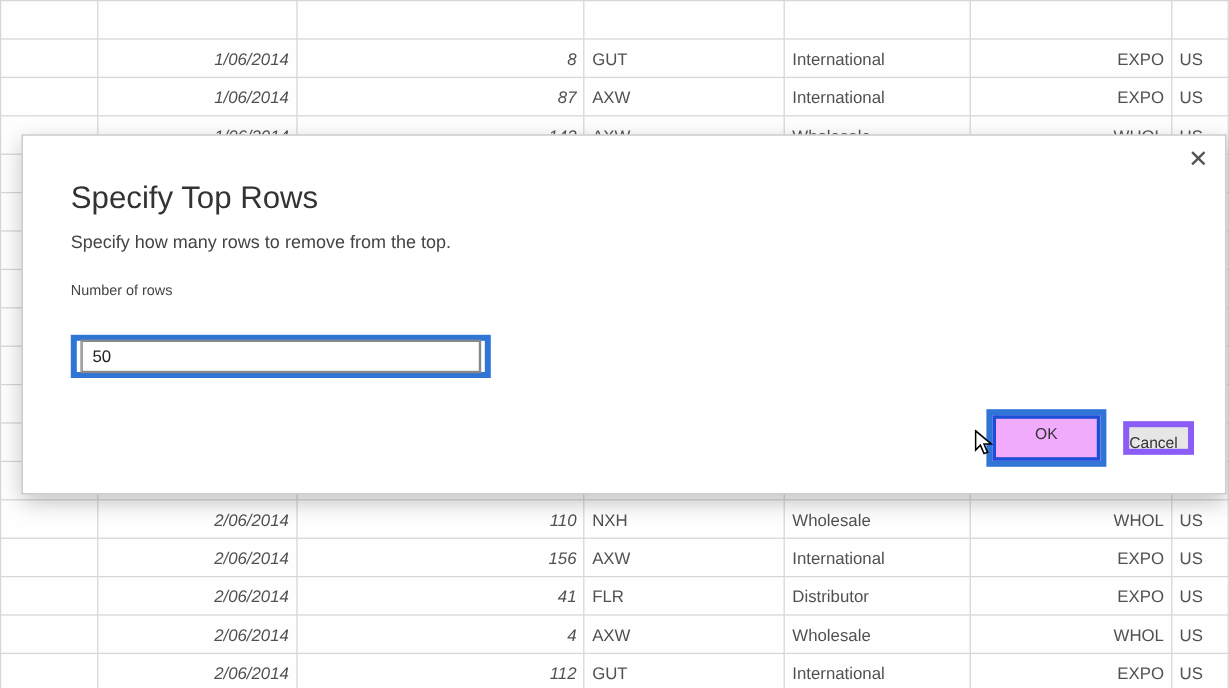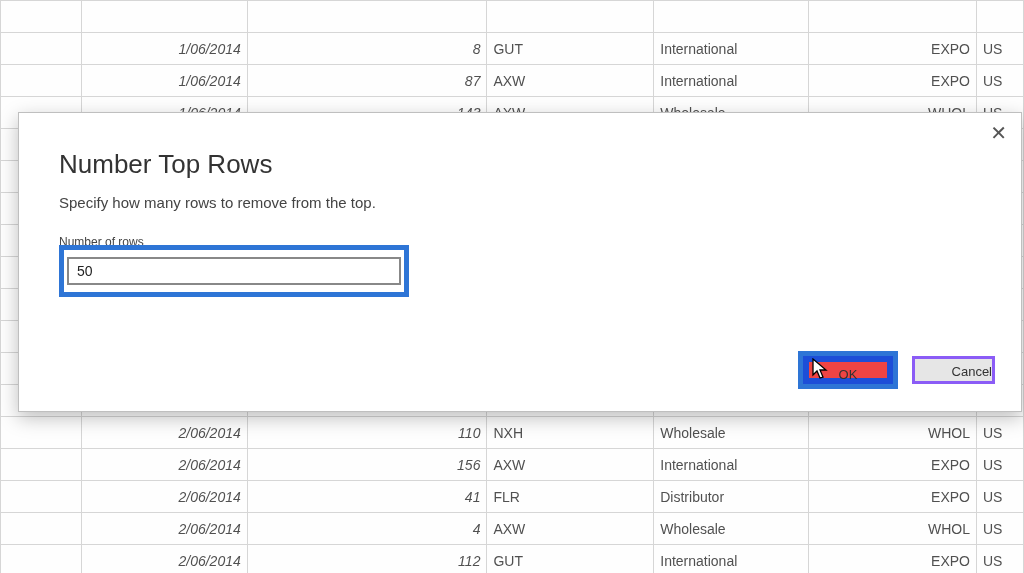--- a/index.html
+++ b/index.html
@@ -21,43 +21,43 @@
     left:18px; top:112px;
     width:1004px; height:300px;
     background:#fff;
     border:1px solid #bfbfbf;
     box-shadow:0 6px 18px rgba(0,0,0,0.25);
   }
   .dlg-title { font-size:26px; font-weight:300; color:#333; padding:36px 0 0 40px; }
   .dlg-sub { font-size:15px; color:#444; padding:14px 0 0 40px; }
   .dlg-label { font-size:12px; color:#444; padding:24px 0 0 40px; }
   .field-wrap {
-    position:absolute; left:40px; top:132px;
-    width:350px; height:52px;
+    position:absolute; left:40px; top:166px;
+    width:350px; height:36px;
     border:5px solid #2e75d6;
     display:flex; align-items:center; padding:0 4px;
     background:#fff;
   }
   .field-inner {
     width:100%; height:26px;
     border:1px solid #888; outline:1px solid #888;
     font-size:14px; color:#222;
     padding:0 8px; line-height:24px; background:#fff;
   }
   .btn-row { position:absolute; right:26px; bottom:22px; display:flex; align-items:center; gap:14px; }
   .ok-wrap { border:5px solid #2e75d6; display:inline-block; }
   .ok-btn {
-    width:90px; height:28px;
-    background:#ef4444; border:6px solid #1d4ed8;
+    width:90px; height:38px;
+    background:#f0abfc; border:3px solid #1d4ed8;
     position:relative; text-align:center; line-height:26px; font-size:13px; color:#333;
   }
   .cancel-btn {
-    width:83px; height:28px;
-    background:#e6e6e6; border:3px solid #8b5cf6;
-    text-align:right; line-height:26px; font-size:13px; color:#333;
+    width:59px; height:28px;
+    background:#e6e6e6; border:5px solid #8b5cf6;
+    text-align:left; line-height:26px; font-size:13px; color:#333;
   }
   .close-x { position:absolute; right:14px; top:10px; font-size:20px; color:#555; line-height:1; }
 
   .cursor {
     position:absolute; width:18px; height:22px; pointer-events:none;
   }
   .cursor svg { display:block; }
 </style>
 </head>
 <body>
@@ -226,21 +226,21 @@
         <td class="c5">EXPO</td>
         <td class="c6">US</td>
       </tr>
     </tbody>
 </table>
 
 <div class="overlay"></div>
 
 <div class="dialog">
   <div class="close-x">✕</div>
-  <div class="dlg-title">Number Top Rows</div>
+  <div class="dlg-title">Specify Top Rows</div>
   <div class="dlg-sub">Specify how many rows to remove from the top.</div>
   <div class="dlg-label">Number of rows</div>
   <div class="field-wrap">
     <input class="field-inner" value="50" style="">
   </div>
   <div class="btn-row">
     <span class="ok-wrap">
       <div class="ok-btn">OK</div>
     </span>
     <div class="cancel-btn">Cancel</div>

